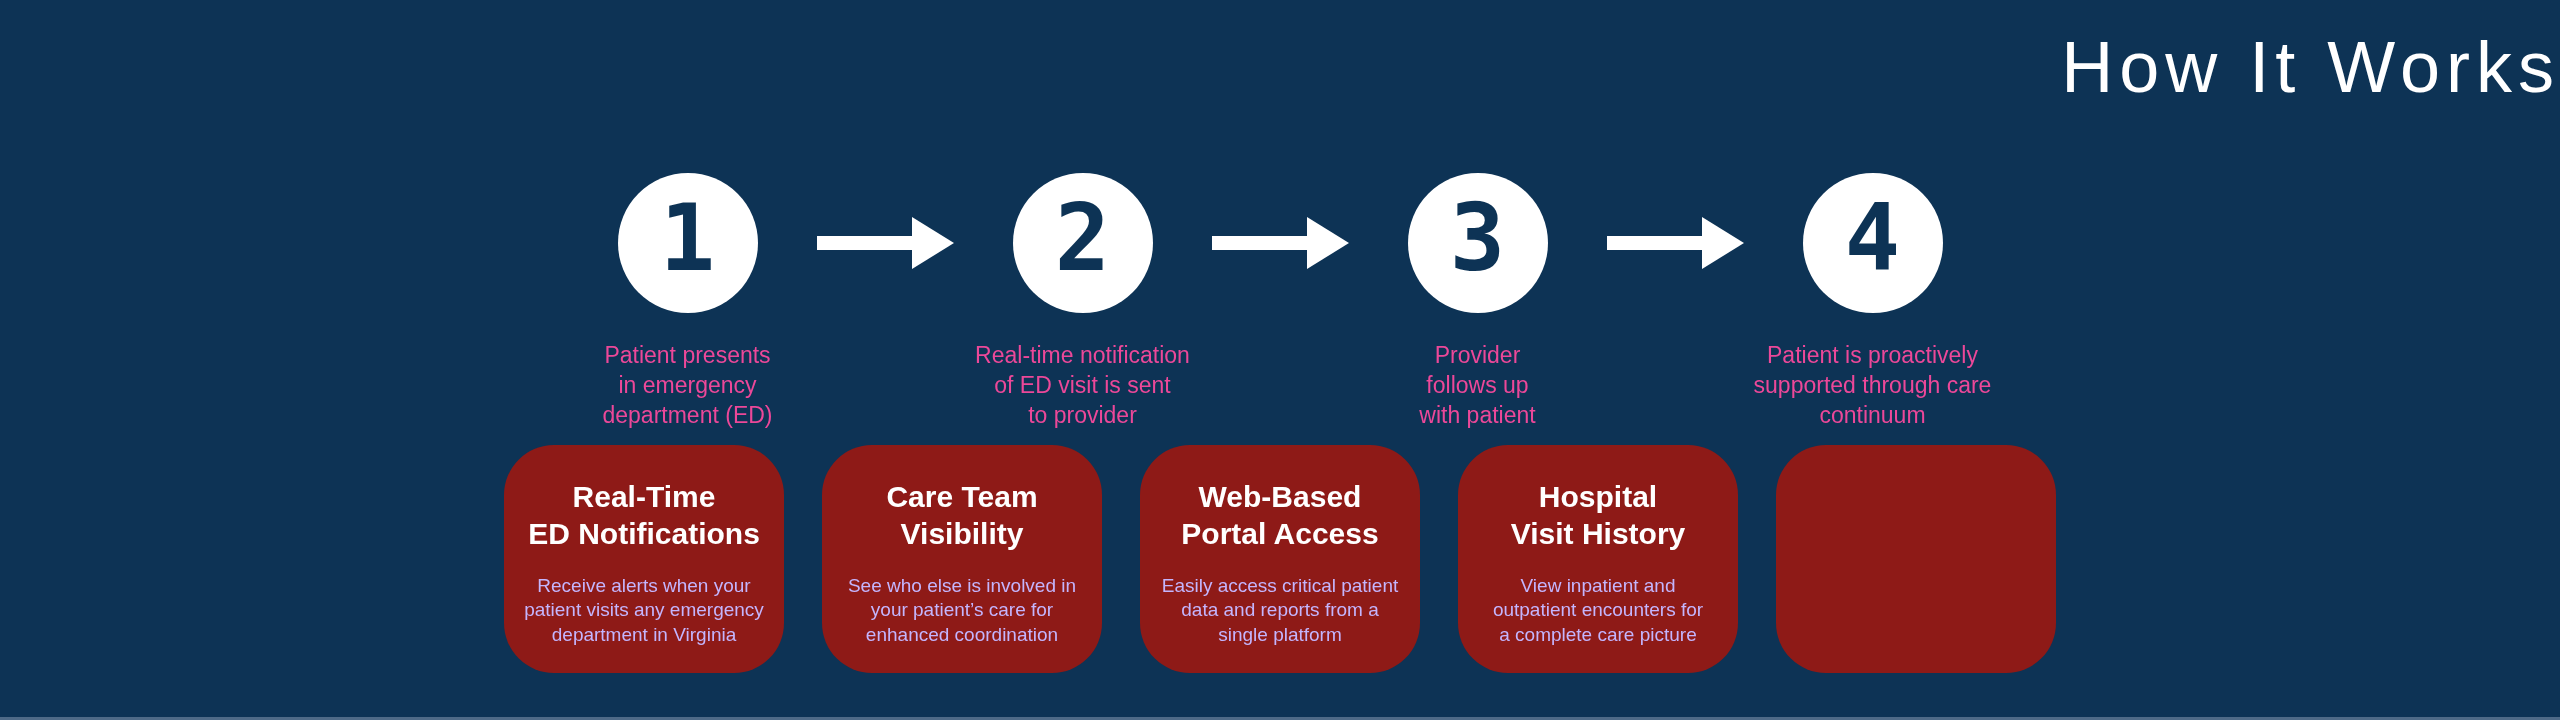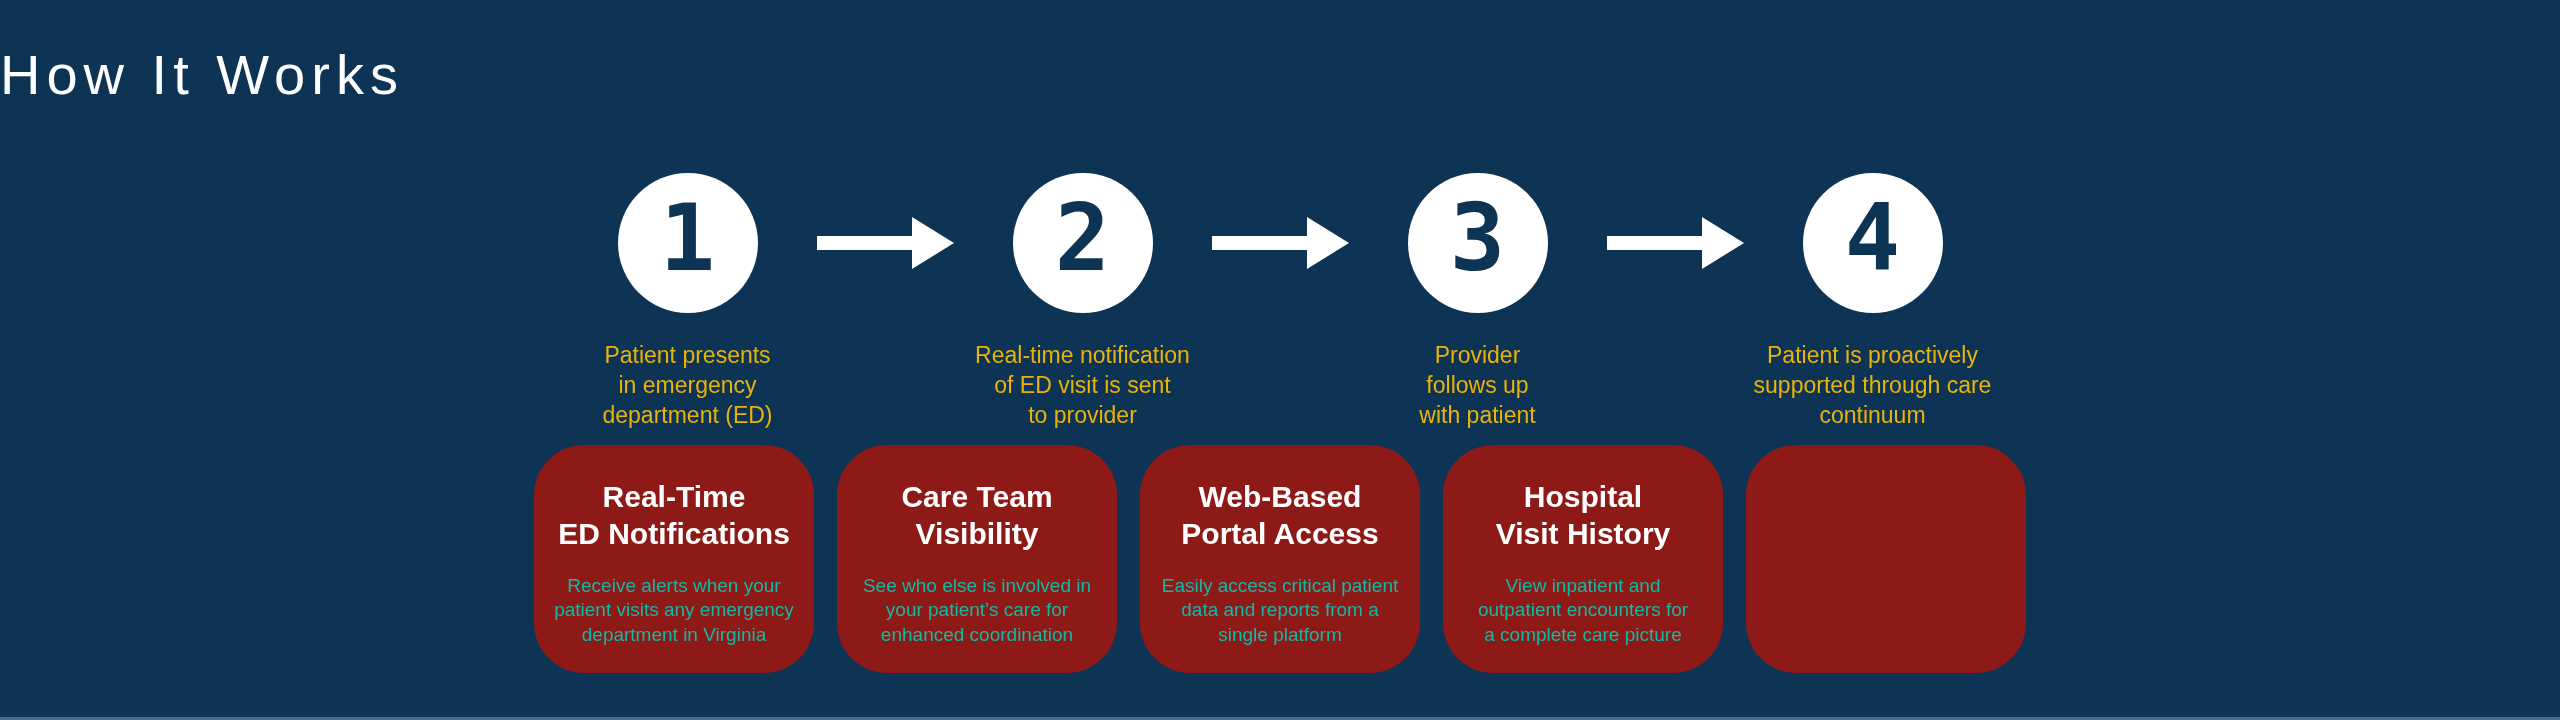--- a/index.html
+++ b/index.html
@@ -9,25 +9,25 @@
     height: 720px;
     background: #0d3355;
     overflow: hidden;
     font-family: "Liberation Sans", sans-serif;
     color: #ffffff;
   }
 
   
   .title {
     position: absolute;
-    top: 40px;
-    left: 0;
-    width: 100%;
-    text-align: left;
-    font-size: 56px;
+    top: 22px;
+    left: 0;
+    width: 100%;
+    text-align: right;
+    font-size: 72px;
     font-weight: 300;
     letter-spacing: 6px;
     line-height: 1.25;
     color: #ffffff;
   }
 
   
   .steps {
     position: absolute;
     top: 173px;
@@ -62,21 +62,21 @@
   }
   .caption {
     margin-top: 28px;
     width: 330px;
     margin-left: -35px;
     margin-right: -35px;
     text-align: center;
     font-size: 23px;
     line-height: 1.3;
     white-space: pre-line;
-    color: #eab308;
+    color: #ec4899;
   }
   .arrow-cell {
     width: 135px;
     height: 140px;
     display: flex;
     align-items: center;
     justify-content: center;
     flex-shrink: 0;
   }
   .arrow { display: flex; align-items: center; }
@@ -89,21 +89,21 @@
   }
 
   
   .cards {
     position: absolute;
     top: 445px;
     left: 0;
     width: 100%;
     display: flex;
     justify-content: center;
-    gap: 23px;
+    gap: 38px;
   }
   .card {
     box-sizing: border-box;
     width: 280px;
     height: 228px;
     background: #8e1a17;
     border-radius: 50px;
     text-align: center;
     padding: 34px 14px 0;
   }
@@ -112,21 +112,21 @@
     font-weight: bold;
     line-height: 1.23;
     white-space: pre-line;
     color: #ffffff;
   }
   .card-body {
     margin-top: 21px;
     font-size: 19px;
     line-height: 1.3;
     white-space: pre-line;
-    color: #14b8a6;
+    color: #c4b5fd;
   }
 
   
   .bottom-strip {
     position: absolute;
     left: 0;
     bottom: 0;
     width: 100%;
     height: 3px;
     background: #4e6a87;

